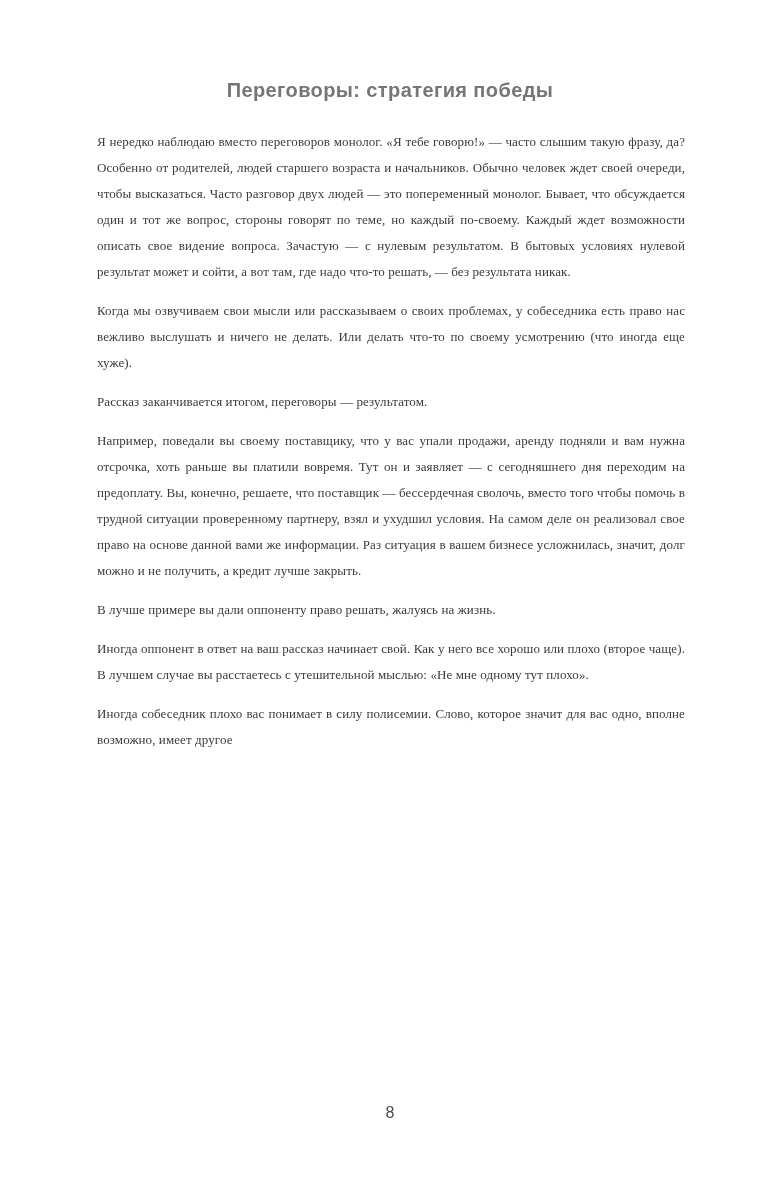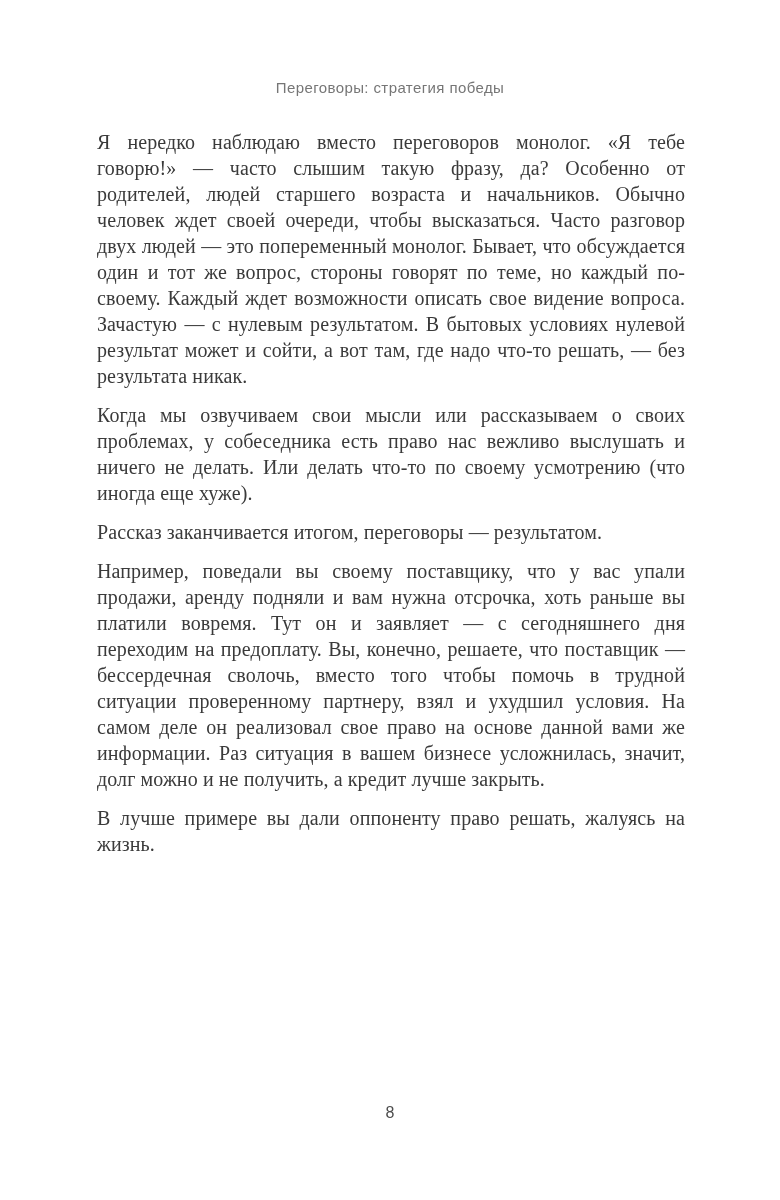--- a/index.html
+++ b/index.html
@@ -15,35 +15,35 @@
     overflow: hidden;
     font-family: "Liberation Serif", serif;
   }
   .running-head {
     position: absolute;
     top: 79px;
     left: 0;
     width: 780px;
     text-align: center;
     font-family: "Liberation Sans", sans-serif;
-    font-size: 15px;
-    font-weight: 400;
+    font-size: 20px;
+    font-weight: 700;
     letter-spacing: 0.4px;
     color: #767676;
   }
   .text-block {
     position: absolute;
     top: 129px;
     left: 97px;
     width: 588px;
   }
   .text-block .para {
     margin: 0 0 13px 0;
     font-family: "Liberation Serif", serif;
-    font-size: 20px;
+    font-size: 13px;
     line-height: 26px;
     text-align: justify;
     color: #3a3a3a;
     letter-spacing: 0.1px;
   }
   .text-block .para:last-child {
     margin-bottom: 0;
   }
   .folio {
     position: absolute;
@@ -63,17 +63,19 @@
 <div class="page">
 
   <div class="running-head">Переговоры: стратегия победы</div>
 
   <div class="text-block">
       <p class="para">Я нередко наблюдаю вместо переговоров монолог. «Я тебе говорю!» — часто слышим такую фразу, да? Особенно от родителей, людей старшего возраста и начальников. Обычно человек ждет своей очереди, чтобы высказаться. Часто разговор двух людей — это попеременный монолог. Бывает, что обсуждается один и тот же вопрос, стороны говорят по теме, но каждый по-своему. Каждый ждет возможности описать свое видение вопроса. Зачастую — с нулевым результатом. В бытовых условиях нулевой результат может и сойти, а вот там, где надо что-то решать, — без результата никак.</p>
       <p class="para">Когда мы озвучиваем свои мысли или рассказываем о своих проблемах, у собеседника есть право нас вежливо выслушать и ничего не делать. Или делать что-то по своему усмотрению (что иногда еще хуже).</p>
       <p class="para">Рассказ заканчивается итогом, переговоры — результатом.</p>
       <p class="para">Например, поведали вы своему поставщику, что у вас упали продажи, аренду подняли и вам нужна отсрочка, хоть раньше вы платили вовремя. Тут он и заявляет — с сегодняшнего дня переходим на предоплату. Вы, конечно, решаете, что поставщик — бессердечная сволочь, вместо того чтобы помочь в трудной ситуации проверенному партнеру, взял и ухудшил условия. На самом деле он реализовал свое право на основе данной вами же информации. Раз ситуация в вашем бизнесе усложнилась, значит, долг можно и не получить, а кредит лучше закрыть.</p>
       <p class="para">В лучше примере вы дали оппоненту право решать, жалуясь на жизнь.</p>
+      <p class="para">Иногда оппонент в ответ на ваш рассказ начинает свой. Как у него все хорошо или плохо (второе чаще). В лучшем случае вы расстаетесь с утешительной мыслью: «Не мне одному тут плохо».</p>
+      <p class="para">Иногда собеседник плохо вас понимает в силу полисемии. Слово, которое значит для вас одно, вполне возможно, имеет другое</p>
     </div>
 
   <div class="folio">8</div>
 
 </div>
 
 </body></html>

